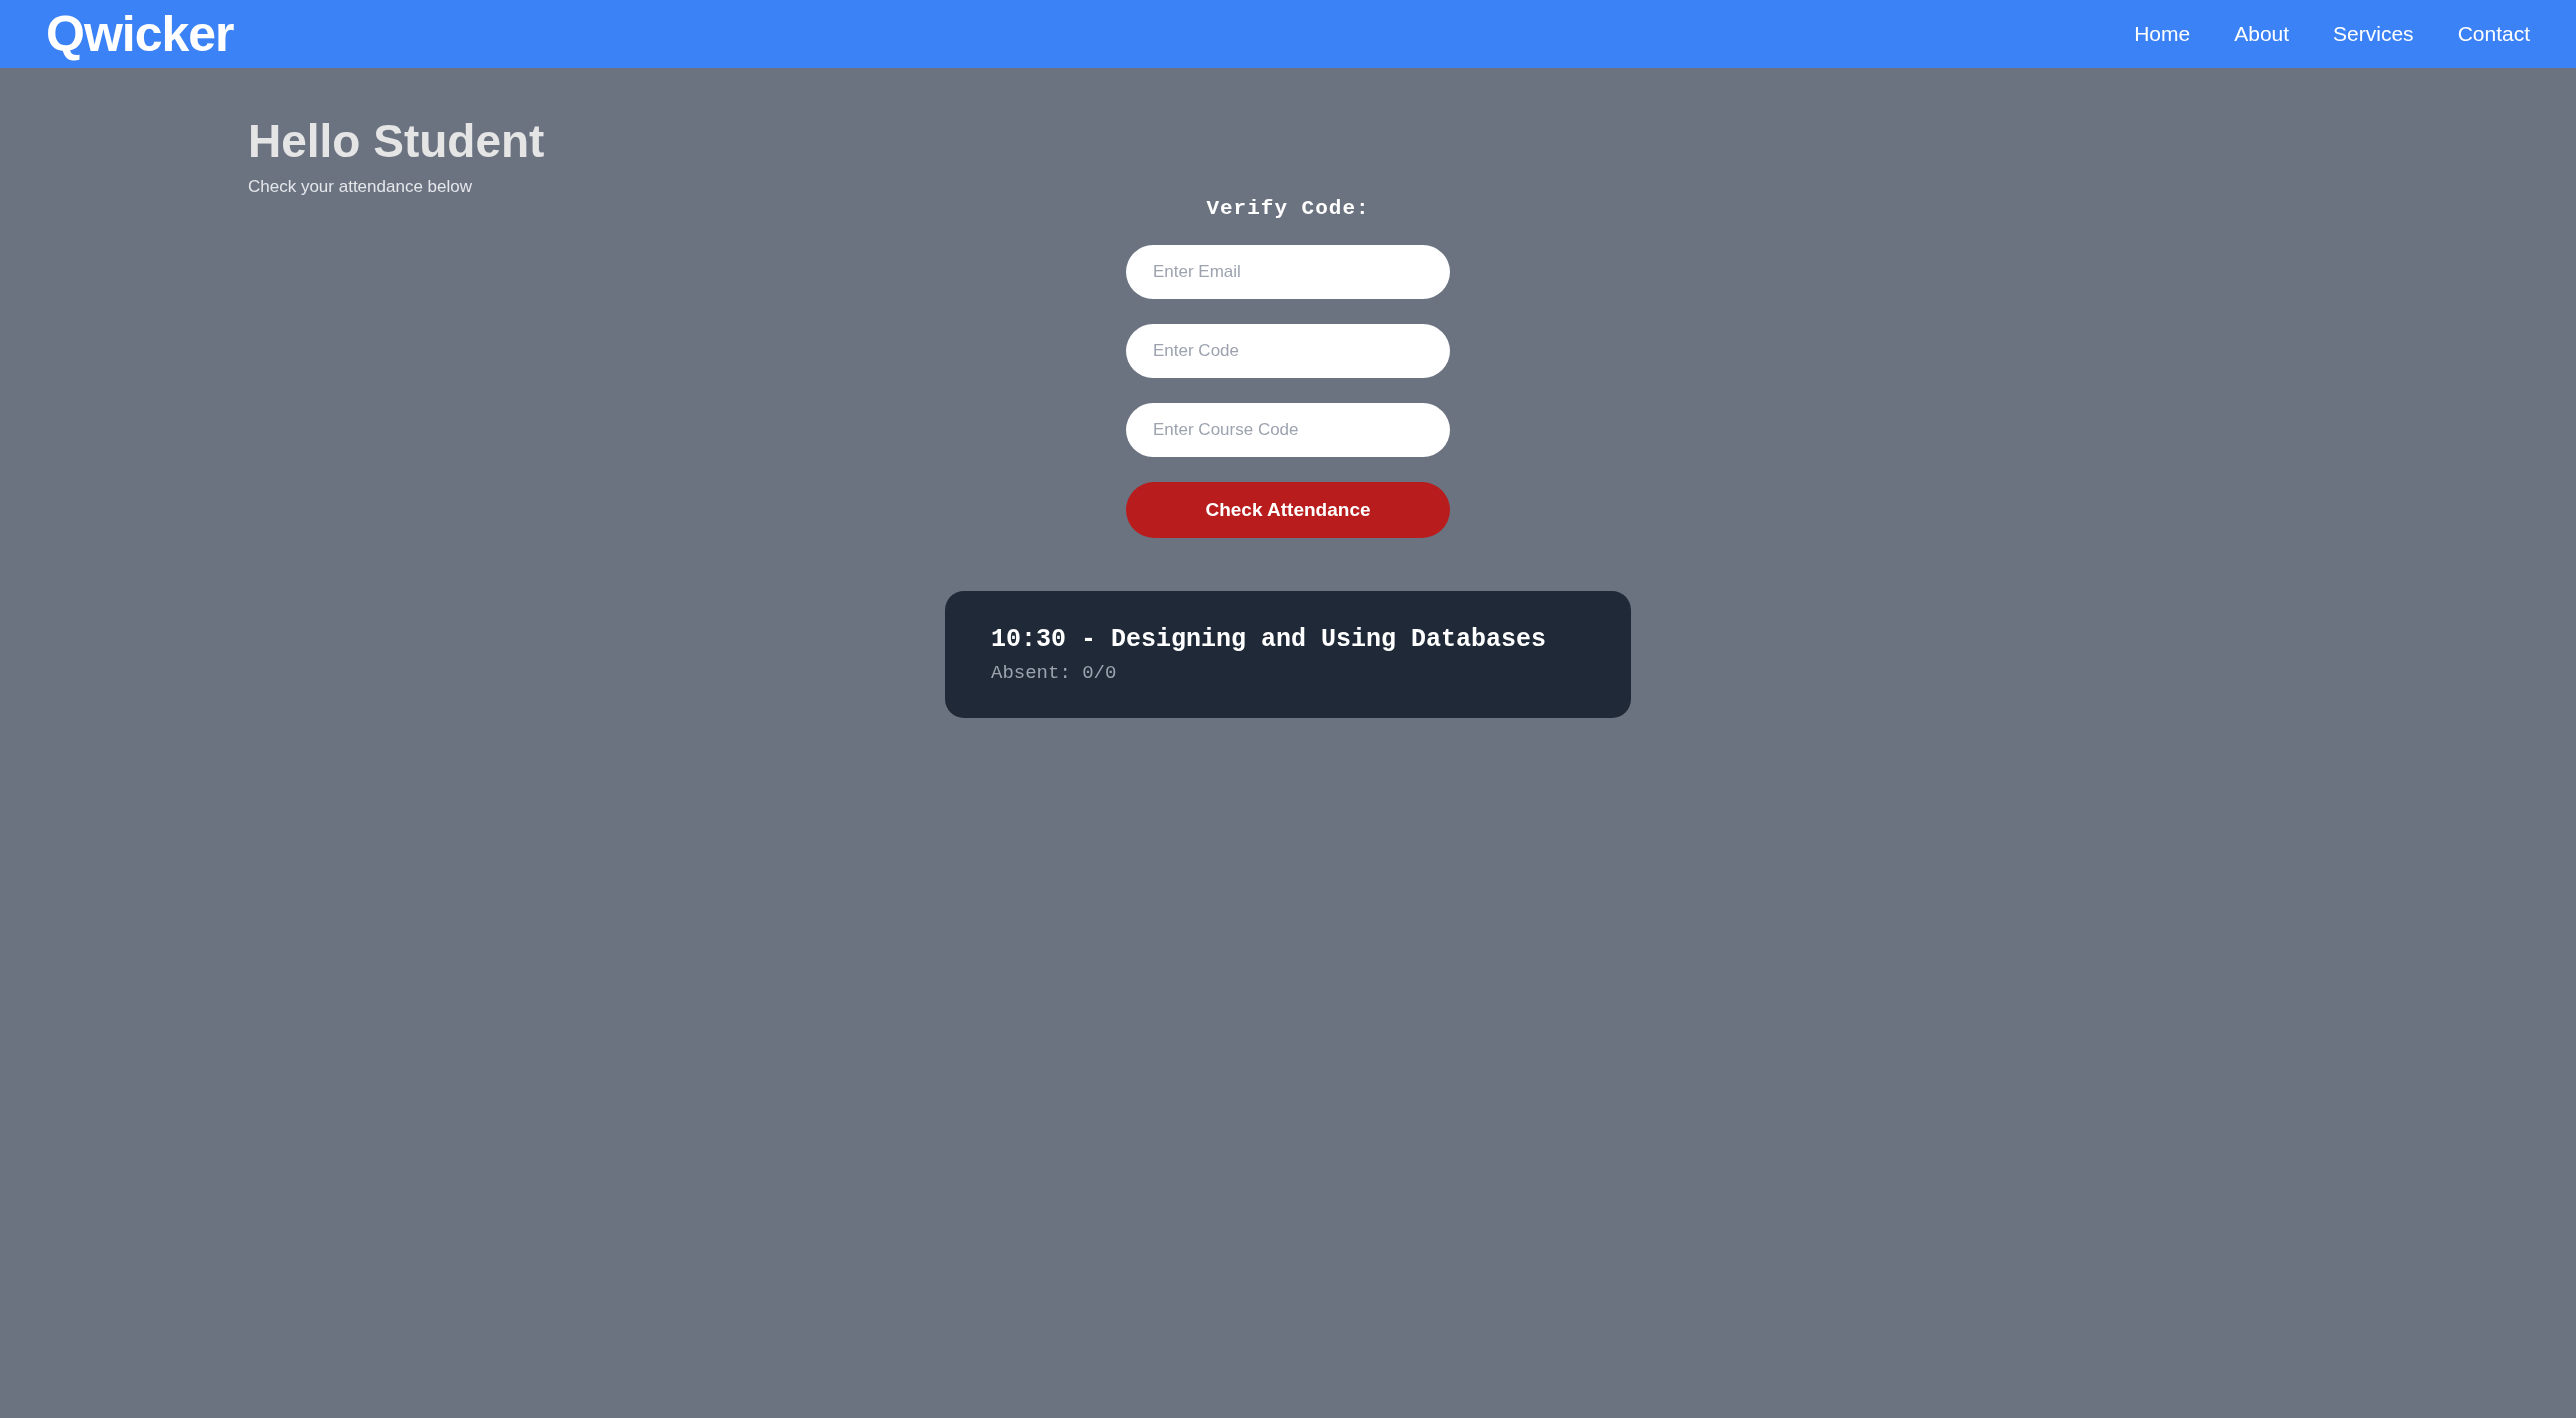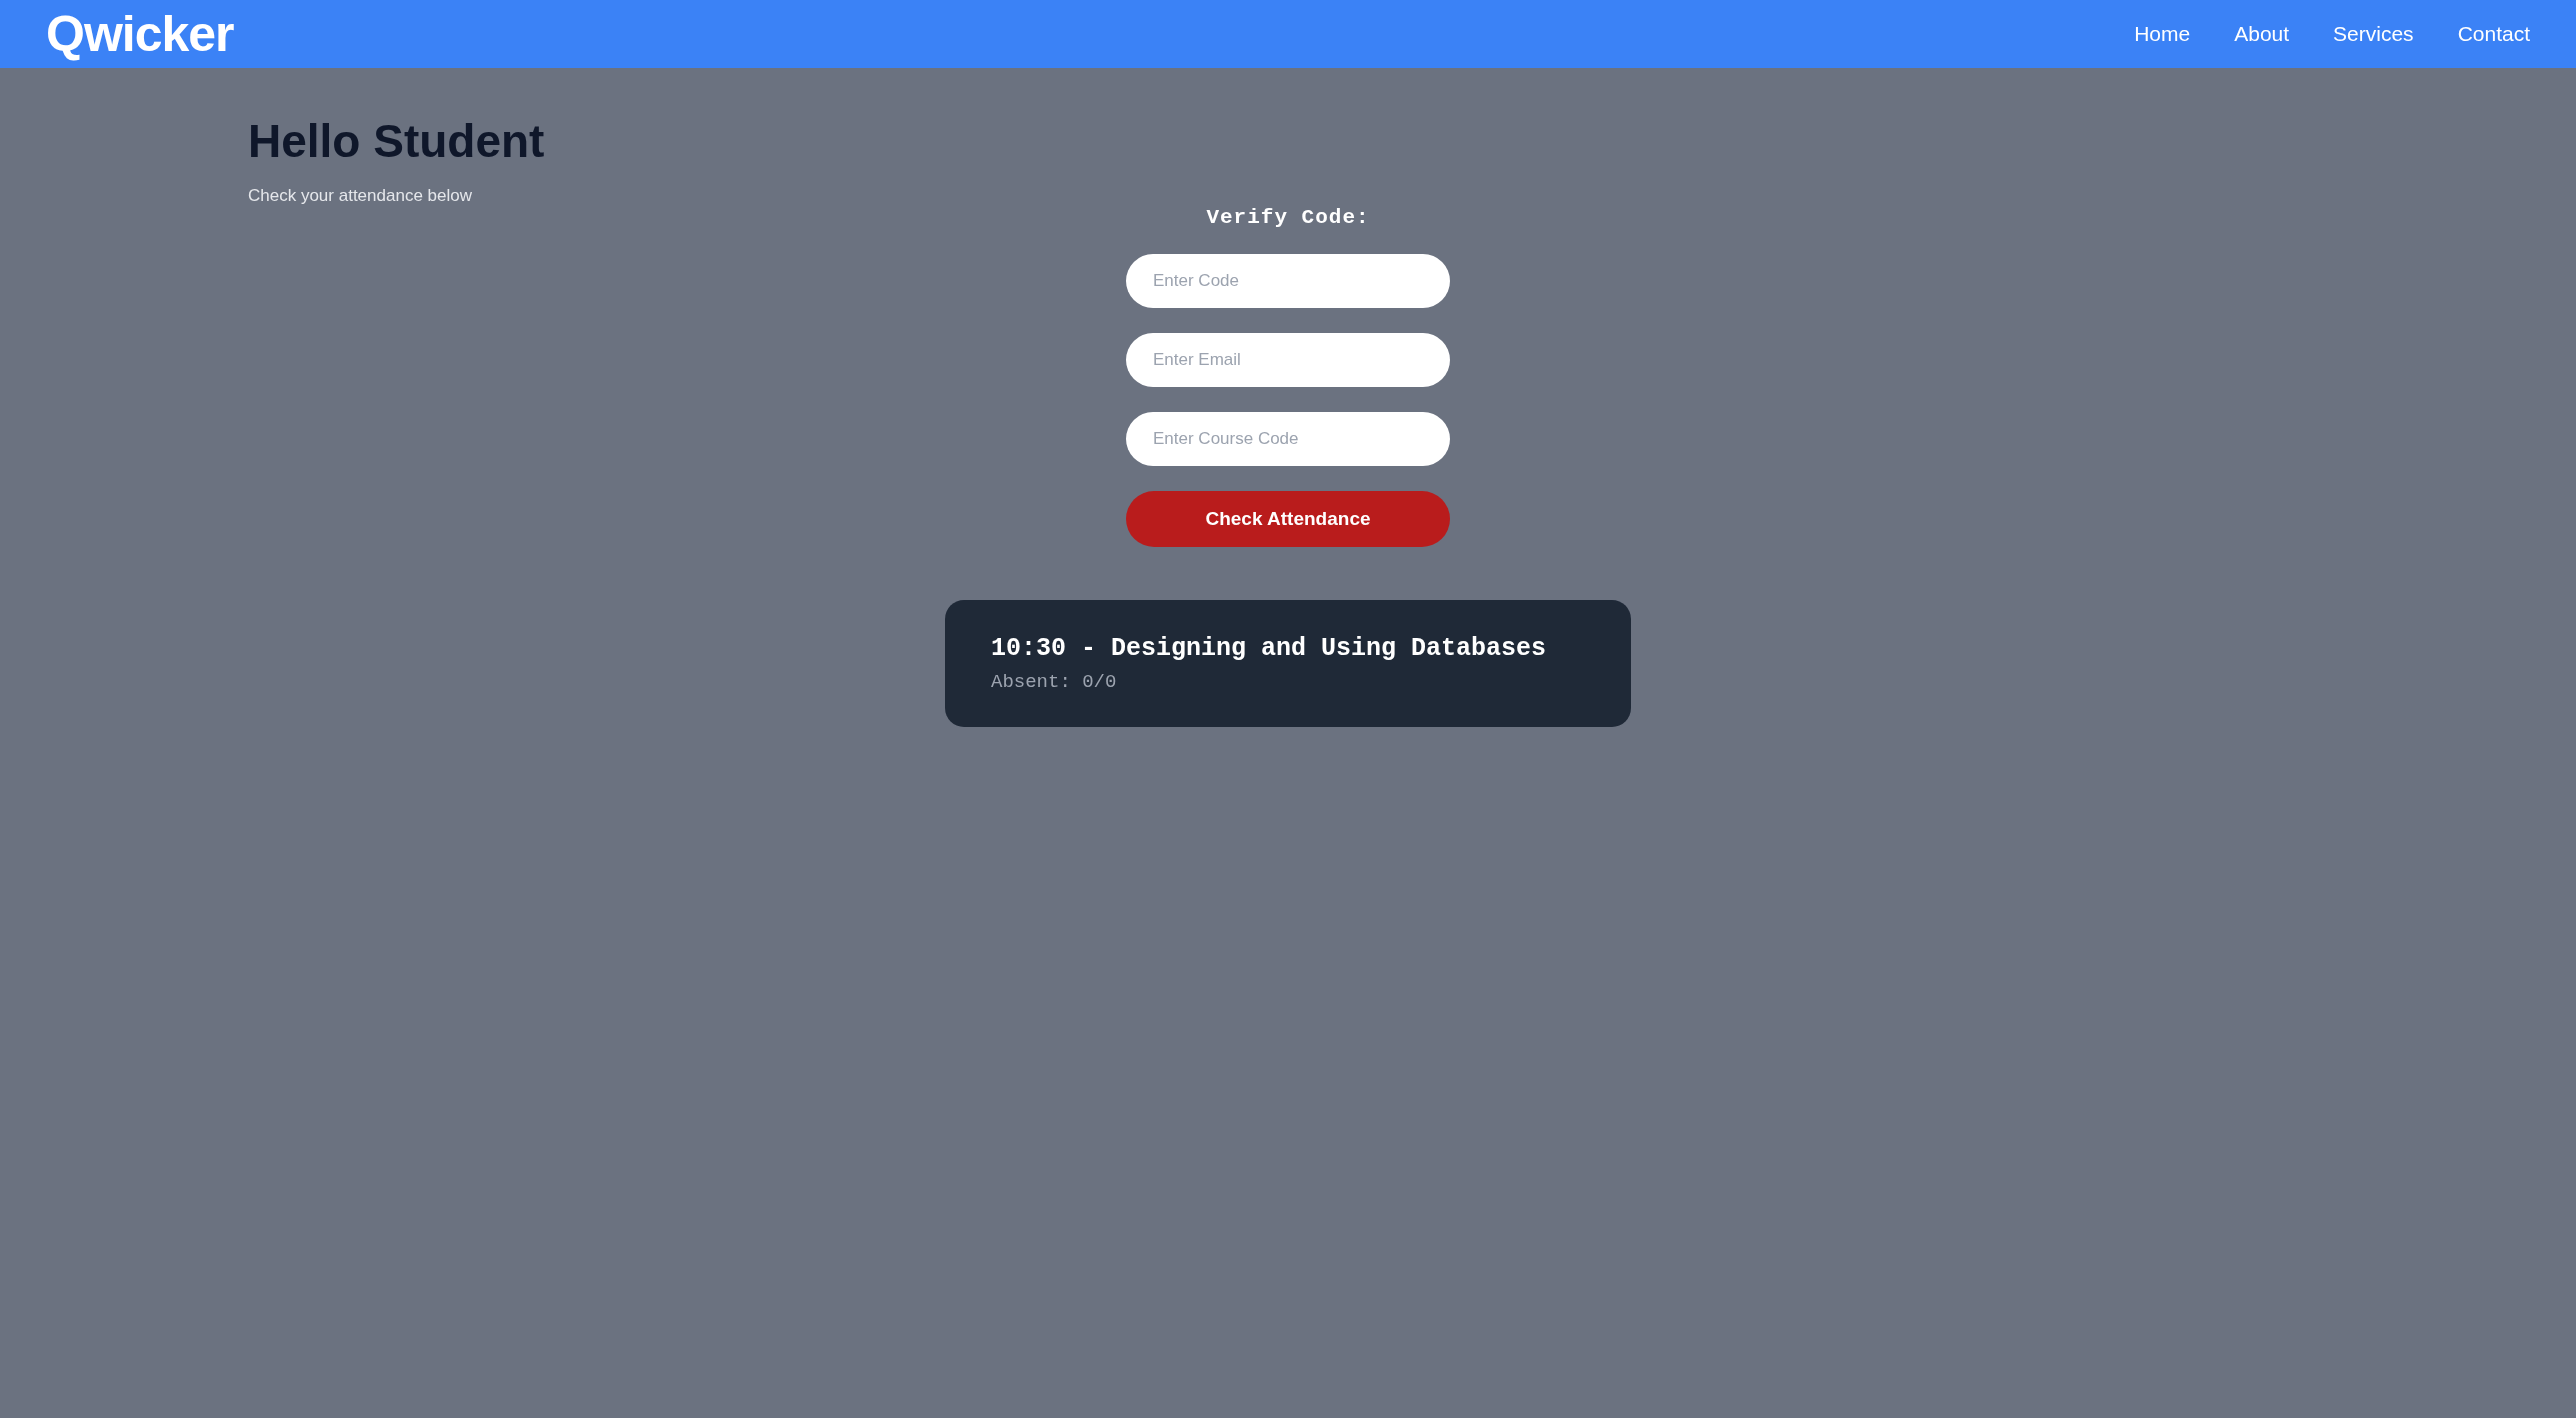--- a/index.html
+++ b/index.html
@@ -45,22 +45,22 @@
     }
 
     
     .main-content {
       padding: 46px 248px;
     }
 
     .greeting-title {
       font-size: 46px;
       font-weight: 700;
-      color: #0f172a;
-      margin-bottom: 18px;
+      color: #e5e5e5;
+      margin-bottom: 9px;
     }
 
     .greeting-subtitle {
       font-size: 17px;
       color: #e5e7eb;
     }
 
     
     .form-section {
       display: flex;
@@ -142,23 +142,23 @@
   </ul>
 </nav>
 
 <div class="main-content">
   <h1 class="greeting-title">Hello Student</h1>
   <p class="greeting-subtitle">Check your attendance below</p>
 
   <div class="form-section">
     <span class="verify-label">Verify Code:</span>
 
+    <input type="email" class="form-input" placeholder="Enter Email" style="">
+
     <input type="text" class="form-input" placeholder="Enter Code" style="">
-
-    <input type="email" class="form-input" placeholder="Enter Email" style="">
 
     <input type="text" class="form-input" placeholder="Enter Course Code" style="">
 
     <button class="check-btn">Check Attendance</button>
   </div>
 
   <div class="bottom-card">
     <div class="bottom-card-title">10:30 - Designing and Using Databases</div>
     <div class="bottom-card-subtitle">Absent: 0/0</div>
   </div>

